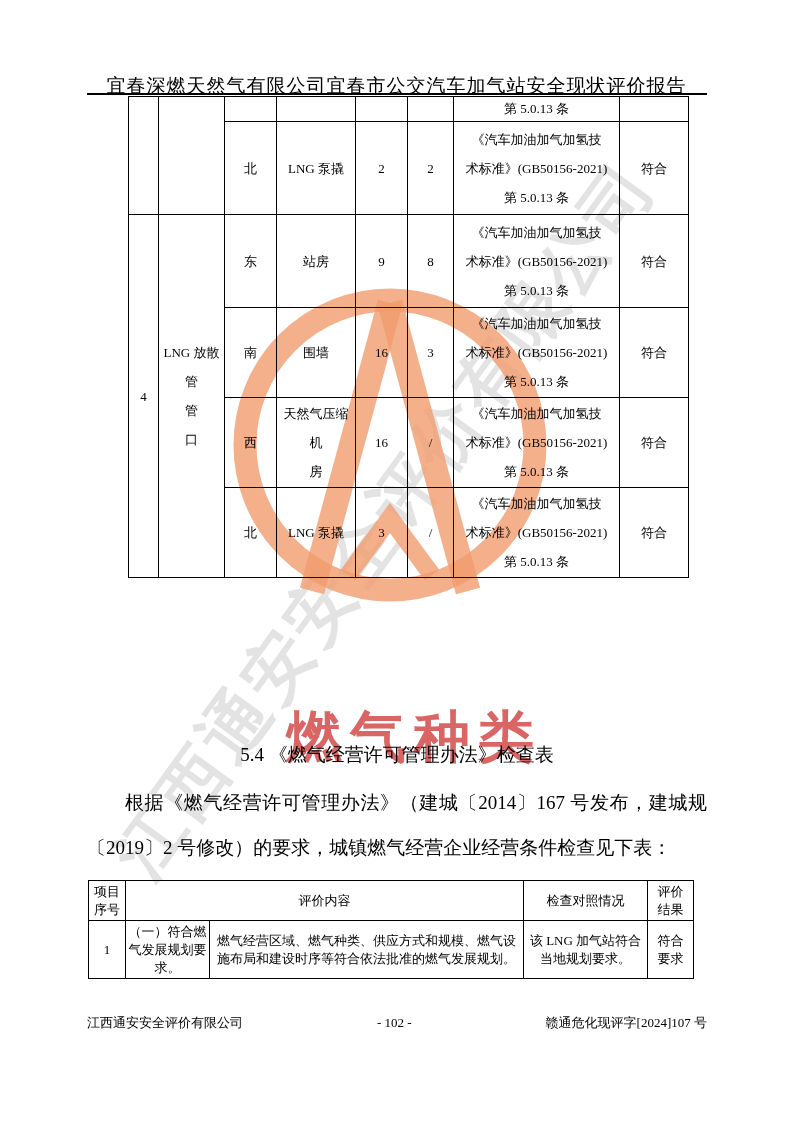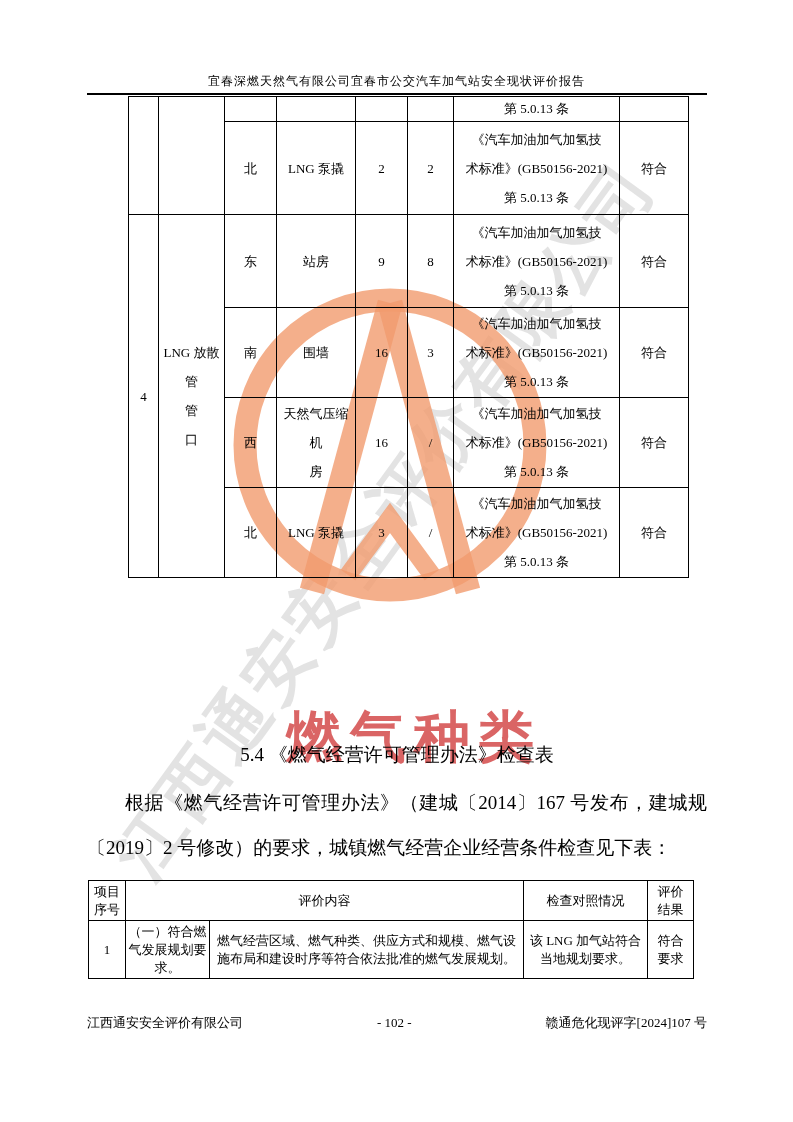--- a/index.html
+++ b/index.html
@@ -19,21 +19,21 @@
   .wm-blue{
     left:400px;top:526px;width:46px;font-size:52px;line-height:53px;font-weight:bold;
     font-style:italic;word-break:break-all;
     font-family:"Liberation Sans","DejaVu Sans",sans-serif;
   }
   .wm-red{
     left:286px;top:700px;white-space:nowrap;font-size:56px;font-weight:bold;
     letter-spacing:8px;font-family:"Liberation Sans","DejaVu Sans",sans-serif;
   }
   
-  .hdr-title{top:73px;left:0;width:793px;text-align:center;font-size:12px;letter-spacing:1px;}
+  .hdr-title{top:73px;left:0;width:793px;text-align:center;font-size:19px;letter-spacing:1px;}
   .hdr-rule{top:93px;left:87px;width:620px;height:2px;background:#000;}
   
   table{border-collapse:collapse;table-layout:fixed;}
   td,th{border:1px solid #000;text-align:center;vertical-align:middle;
         white-space:pre-line;overflow:hidden;padding:0 2px;font-weight:normal;}
   .t1{top:96px;left:128px;width:560px;}
   .t1 td{font-size:13px;line-height:29px;}
   .t1 tr.partial td{line-height:22px;}
   .t2{top:880px;left:88px;width:605px;}
   .t2 td,.t2 th{font-size:13px;line-height:18px;}

